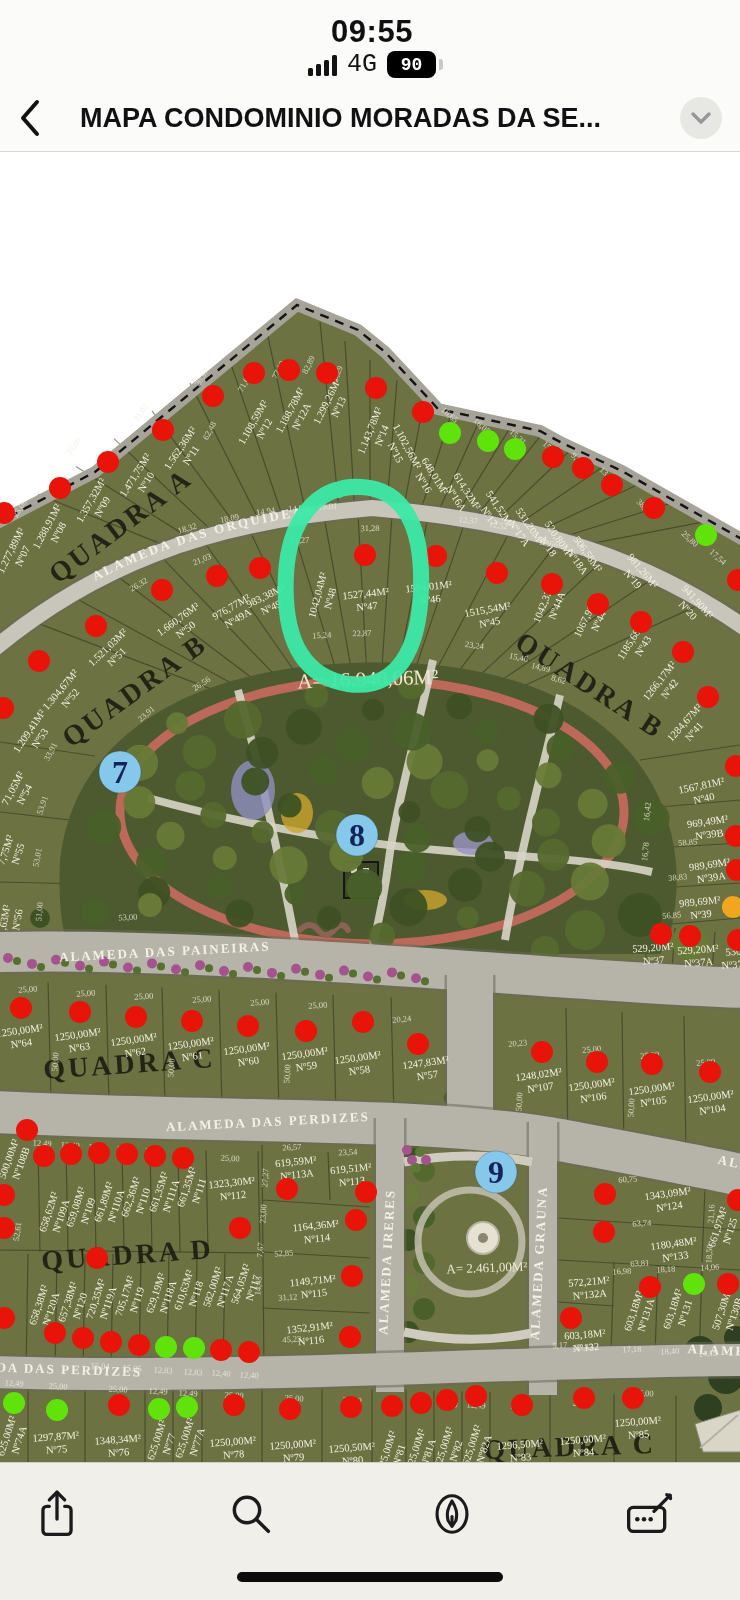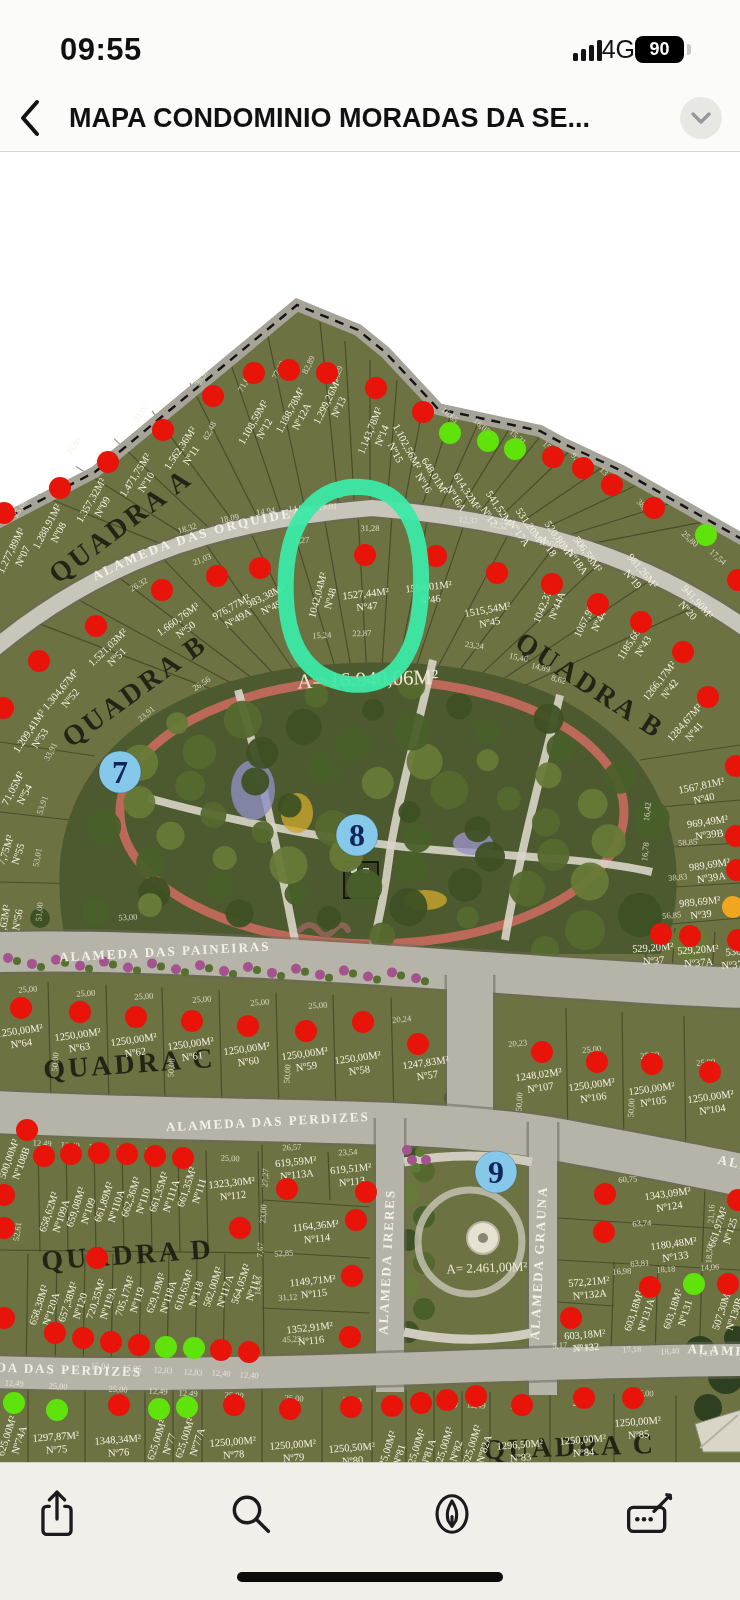--- a/index.html
+++ b/index.html
@@ -1,35 +1,35 @@
 <!DOCTYPE html>
 <html><head>
 <meta charset="utf-8">
 <style>
   html,body{margin:0;padding:0;background:#444;}
   .screen{position:relative;width:740px;height:1600px;background:#ffffff;overflow:hidden;
           font-family:"Liberation Sans",sans-serif;}
   
   .status-bar{position:absolute;top:0;left:0;width:740px;height:85px;background:#fbfbf9;
-              display:flex;align-items:center;justify-content:space-between;box-sizing:border-box;
-              padding:14px 56px 0 60px;}
+              display:flex;align-items:center;box-sizing:border-box;
+              padding:14px 56px 0 60px;flex-direction:column;}
   .time{font-size:31px;font-weight:700;color:#101012;letter-spacing:.5px;}
-  .sb-right{display:flex;align-items:center;gap:0;}
+  .sb-right{display:flex;align-items:center;gap:10px;font-family:Liberation Mono, monospace;}
   .signal{display:flex;align-items:flex-end;gap:3px;height:22px;}
   .signal i{display:block;width:5px;background:#131315;border-radius:1.5px;}
   .net{font-size:25px;color:#131315;font-weight:400;}
   .battery{position:relative;width:49px;height:27px;background:#000000;border-radius:8px;
            color:#fff;font-size:18px;font-weight:700;display:flex;align-items:center;justify-content:center;}
   .battery:after{content:"";position:absolute;right:-7px;top:8px;width:4px;height:11px;
                  background:#c9c9c5;border-radius:0 3px 3px 0;}
   
   .nav-bar{position:absolute;top:85px;left:0;width:740px;height:67px;background:#fbfbf9;
            border-bottom:1px solid #d8d7d2;display:flex;align-items:center;box-sizing:border-box;padding:0 18px;}
   .back-btn{width:44px;height:50px;display:flex;align-items:center;justify-content:flex-start;background:none;border:none;padding:0;cursor:pointer;}
-  .nav-title{flex:1;font-size:27px;font-weight:700;color:#111113;white-space:nowrap;overflow:hidden;margin-left:7px;}
+  .nav-title{flex:1;font-size:27px;font-weight:700;color:#111113;white-space:nowrap;overflow:hidden;margin-left:18px;}
   .collapse-btn{width:42px;height:42px;border-radius:21px;background:#e7e7e4;border:none;display:flex;
                 align-items:center;justify-content:center;cursor:pointer;}
   
   .map-wrap{position:absolute;top:152px;left:0;width:740px;height:1310px;background:#fff;}
   
   .toolbar{position:absolute;top:1462px;left:0;width:740px;height:138px;background:#f0efe9;
            border-top:1px solid #cfcec7;}
   .tb-btn{position:absolute;top:22px;width:60px;height:60px;background:none;border:none;padding:0;cursor:pointer;}
   .home-indicator{position:absolute;left:237px;top:1572px;width:266px;height:10px;border-radius:5px;background:#0b0b0b;}
 </style>

